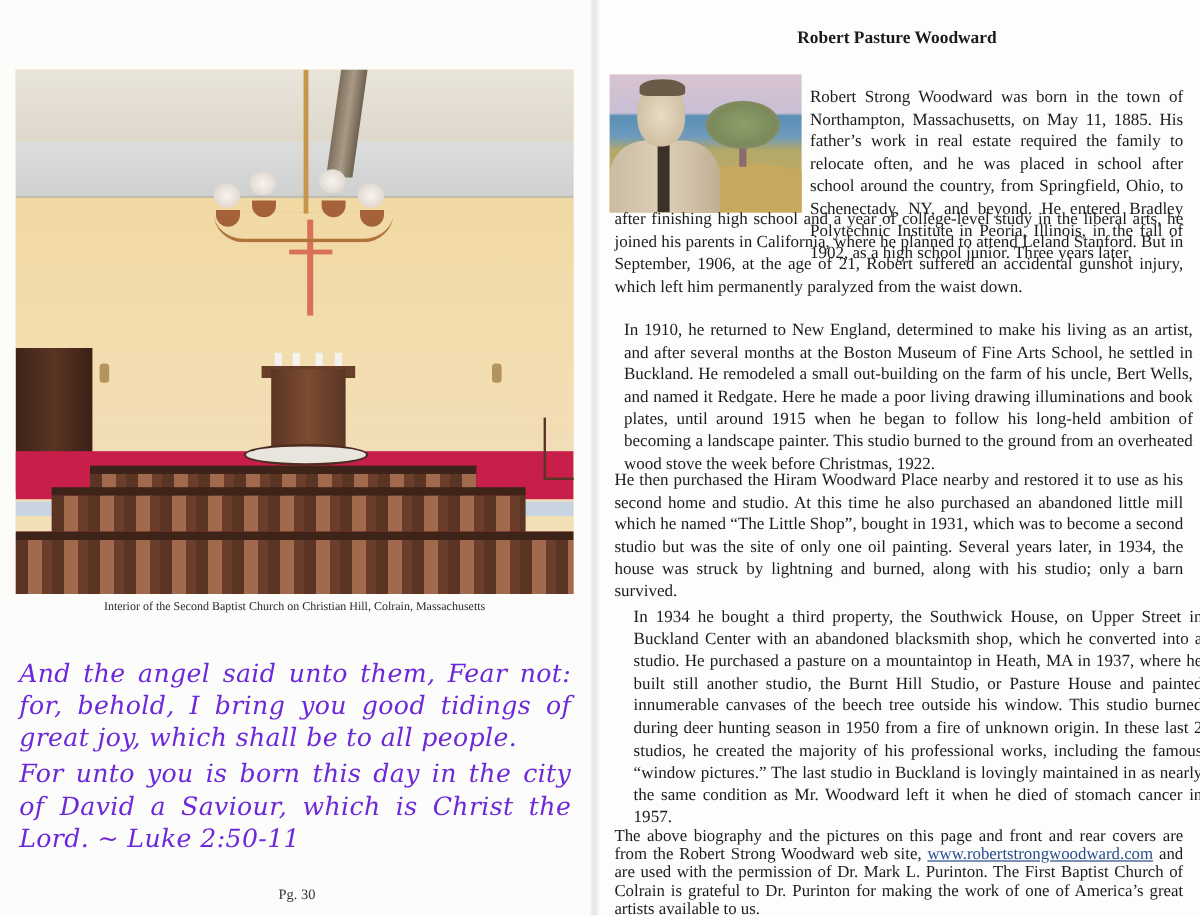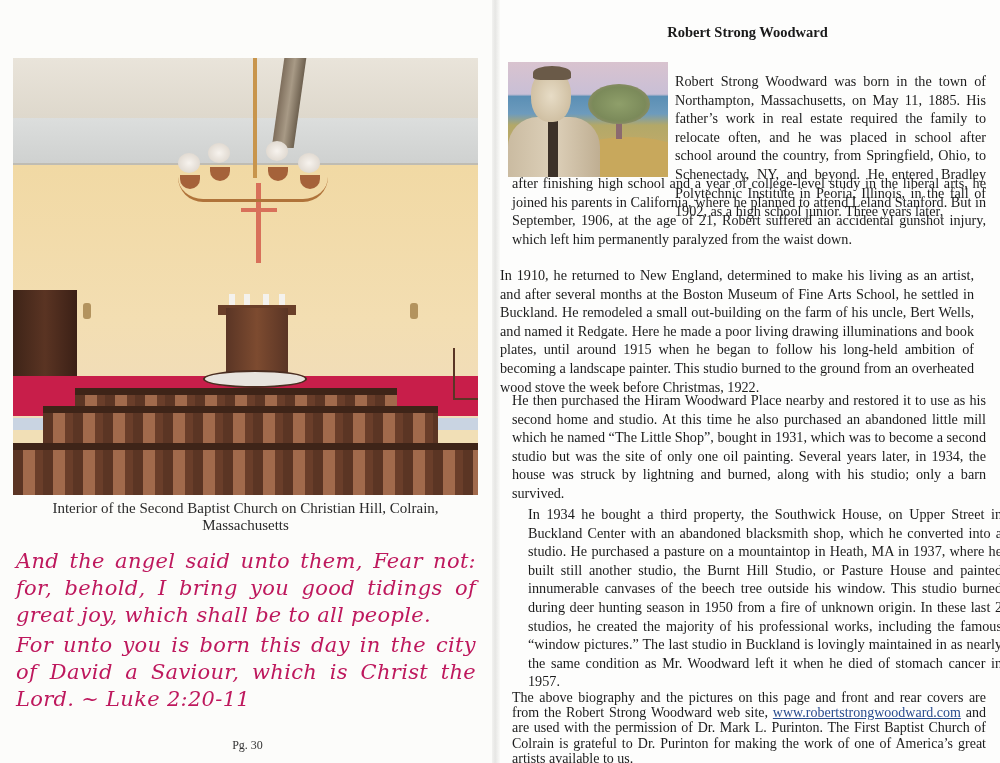--- a/index.html
+++ b/index.html
@@ -27,42 +27,42 @@
   .c-cabinet { position:absolute; left:0; top:232px; width:64px; height:120px; background:linear-gradient(90deg,#3e2418,#5a3423,#3b2016); }
   .c-pulpit { position:absolute; left:213px; top:250px; width:62px; height:72px; background:linear-gradient(90deg,#5a3525,#7d4b30,#5a3525); }
   .c-pulpit-top { position:absolute; left:205px; top:247px; width:78px; height:10px; background:#6a3f29; }
   .c-candle { position:absolute; top:236px; width:6px; height:12px; background:#f4f2ee; }
   .c-table { position:absolute; left:190px; top:312px; width:100px; height:14px; border-radius:50%; background:#e8e4de; border:2px solid #4a2d20; }
   .c-carpet { position:absolute; left:0; top:318px; width:100%; height:40px; background:#c81e4a; }
   .c-pew { position:absolute; height:48px; background:repeating-linear-gradient(90deg,#5b3524 0 10px,#a16a4c 10px 22px,#6a3e2a 22px 30px); border-top:7px solid #3e2418; }
   .c-red-bottom { position:absolute; left:0; top:385px; width:100%; height:52px; background:#c52a52; }
   .c-chair { position:absolute; left:440px; top:290px; width:25px; height:50px; border:2px solid #5a3525; border-top:none; }
 
-  .caption { position:absolute; left:13px; top:500px; width:465px; text-align:center; font-size:15px; color:#2a2a2a; }
-  .verse { position:absolute; left:16px; width:460px; font-family:"DejaVu Serif", serif; font-style:italic; font-size:21px; line-height:27px; color:#be185d; text-align:justify; letter-spacing:0.3px; }
+  .caption { position:absolute; left:13px; top:500px; width:465px; text-align:center; font-size:10px; color:#2a2a2a; }
+  .verse { position:absolute; left:16px; width:460px; font-family:"DejaVu Serif", serif; font-style:italic; font-size:21px; line-height:27px; color:#6d28d9; text-align:justify; letter-spacing:0.3px; }
   .verse1 { top:548px; }
   .verse2 { top:632px; }
   .pagenum { position:absolute; left:0; width:495px; top:738px; text-align:center; font-size:12px; color:#333; }
 
   
   .title { position:absolute; left:495px; width:505px; top:24px; text-align:center; font-weight:bold; font-size:14.5px; }
   .portrait { position:absolute; left:508px; top:62px; width:160px; height:115px; overflow:hidden; background:linear-gradient(180deg,#d9c3cf 0%,#c9bfd6 28%,#5b8fb5 30%,#6d9bbd 45%,#b3a868 55%,#cfae6a 100%); }
   .p-tree { position:absolute; left:80px; top:22px; width:62px; height:40px; border-radius:50%; background:radial-gradient(#8f9f6a,#7b8a5a 60%,#a48f7a); }
   .p-trunk { position:absolute; left:108px; top:55px; width:6px; height:22px; background:#8b6a6f; }
   .p-hill { position:absolute; left:50px; top:75px; width:140px; height:60px; border-radius:50% 50% 0 0; background:#c8a85c; }
   .p-head { position:absolute; left:23px; top:8px; width:40px; height:52px; border-radius:45%; background:radial-gradient(#e7dcc6,#c7b595); }
   .p-hair { position:absolute; left:25px; top:4px; width:38px; height:14px; border-radius:50% 50% 20% 20%; background:#6a5a48; }
   .p-body { position:absolute; left:0; top:55px; width:92px; height:70px; border-radius:30px 30px 0 0; background:linear-gradient(90deg,#cabba1,#ddd0b9,#bfae92); }
   .p-tie { position:absolute; left:40px; top:58px; width:10px; height:57px; background:#3c3128; }
 
   .bio { position:absolute; font-size:14.2px; line-height:18.6px; text-align:justify; color:#1b1b1b; }
   .bio p { margin:0; }
   .b-intro { left:675px; top:55px; width:311px;margin-top:17px; }
   .b-rest { left:512px; top:174px; width:474px; }
-  .b1910 { left:500px; top:266px; width:474px; }
+  .b1910 { left:520px; top:266px; width:474px; }
   .b-hiram { left:512px; top:391px; width:474px; }
   .b-1934 { left:528px; top:505px; width:474px; }
   .credit { position:absolute; left:512px; top:690px; width:474px; font-size:14px; line-height:15.2px; text-align:justify; color:#1b1b1b; }
   .credit a { color:#2a4d8f; text-decoration:underline; }
 </style>
 </head>
 <body>
 
 <div class="page left"></div>
 <div class="page right"></div>
@@ -101,24 +101,24 @@
   <div class="c-table"></div>
   <div class="c-chair"></div>
   <div class="c-pew" style="left:62px;top:330px;width:322px;height:22px"></div>
   <div class="c-pew" style="left:30px;top:348px;width:395px;height:32px"></div>
   <div class="c-red-bottom"></div>
   <div class="c-pew" style="left:0;top:385px;width:465px;height:52px"></div>
 </div>
 
 <div class="caption">Interior of the Second Baptist Church on Christian Hill, Colrain, Massachusetts</div>
 <div class="verse verse1">And the angel said unto them, Fear not: for, behold, I bring you good tidings of great joy, which shall be to all people.</div>
-<div class="verse verse2">For unto you is born this day in the city of David a Saviour, which is Christ the Lord. ~ Luke 2:20-11</div>
+<div class="verse verse2">For unto you is born this day in the city of David a Saviour, which is Christ the Lord. ~ Luke 2:50-11</div>
 <div class="pagenum">Pg. 30</div>
 
-<div class="title">Robert Strong Woodward</div>
+<div class="title">Robert Pasture Woodward</div>
 
 <div class="portrait" title="Portrait of Robert Strong Woodward in front of a landscape painting">
   <div class="p-hill"></div>
   <div class="p-trunk"></div>
   <div class="p-tree"></div>
   <div class="p-body"></div>
   <div class="p-tie"></div>
   <div class="p-head"></div>
   <div class="p-hair"></div>
 </div>

